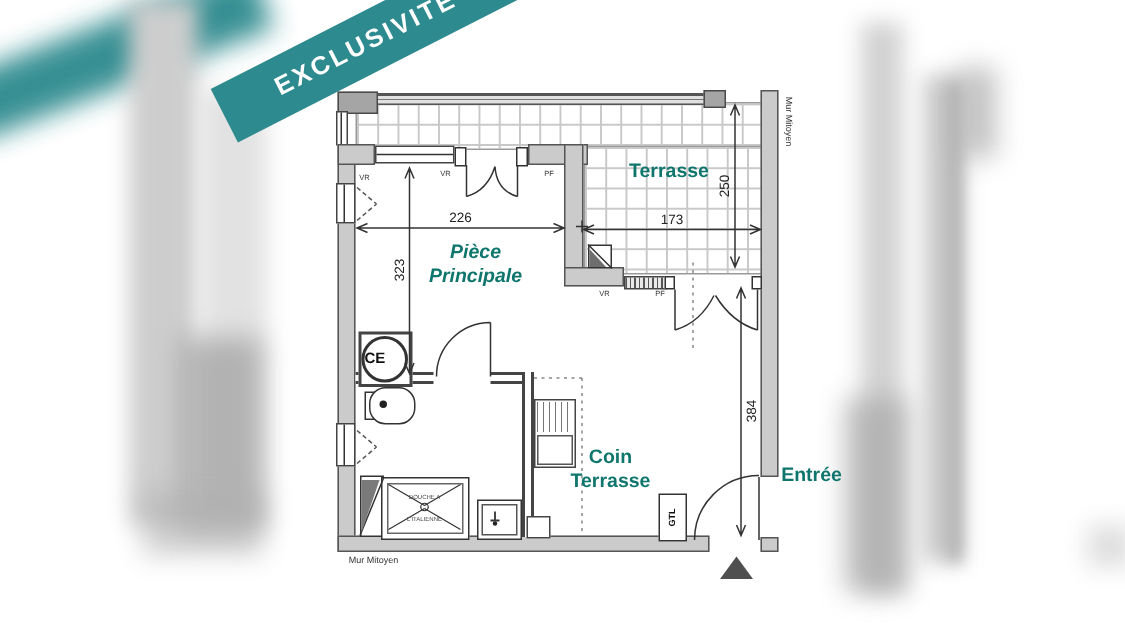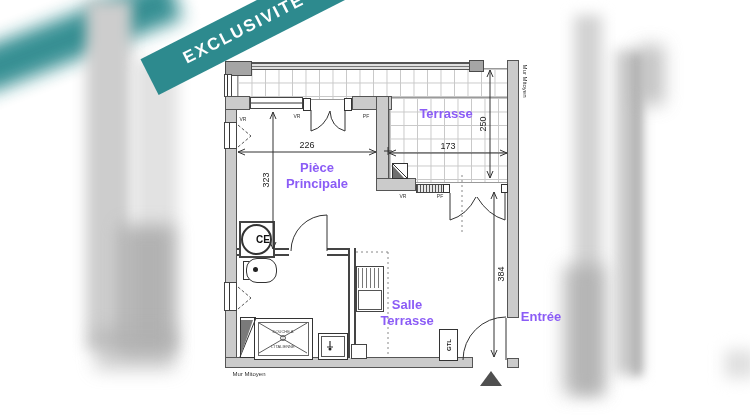--- a/index.html
+++ b/index.html
@@ -12,36 +12,36 @@
   .wall-dark{position:absolute;box-sizing:border-box;background:#a5a5a5;border:1px solid #4a4a4a;}
   .win{position:absolute;box-sizing:border-box;background:#fff;border:1px solid #444;}
   .jamb{position:absolute;box-sizing:border-box;background:#fff;border:1px solid #333;}
   .dwall-h{position:absolute;box-sizing:border-box;background:#fff;border-top:2px solid #444;border-bottom:2px solid #444;}
   .dwall-v{position:absolute;box-sizing:border-box;background:#fff;border-left:2px solid #444;border-right:2px solid #444;}
   .tiles{position:absolute;background-color:#fff;border:1px solid #9a9a9a;
      background-image:linear-gradient(#c8c8c8 1px,transparent 1px),
                       linear-gradient(90deg,#c8c8c8 1px,transparent 1px);
      background-size:13.5px 13.5px;}
   .lbl{position:absolute;transform:translate(-50%,-50%);white-space:nowrap;text-align:center;}
-  .room{font-weight:bold;font-size:13px;line-height:1.25;color:#8b5cf6;}
+  .room{font-weight:bold;font-size:13px;line-height:1.25;color:#0f766e;}
   .dim{font-size:9px;color:#222;}
   .dim.vert{transform:translate(-50%,-50%) rotate(-90deg);}
   .tiny{font-size:5px;color:#333;}
   .micro{font-size:6px;color:#333;}
   .murR{transform:translate(-50%,-50%) rotate(90deg);}
   svg.lines{position:absolute;left:0;top:0;pointer-events:none;}
   #banner{position:absolute;left:138px;top:9px;width:212px;height:40px;background:#2d8a8e;
      transform:rotate(-27deg);display:flex;align-items:center;justify-content:center;
      color:#fff;font-weight:bold;font-size:17px;letter-spacing:2px;}
   #marker{position:absolute;left:480px;top:371px;width:0;height:0;
      border-left:11px solid transparent;border-right:11px solid transparent;
      border-bottom:15px solid #4f4f4f;}
   .cebox{position:absolute;left:239px;top:221px;width:32px;height:33px;border:2px solid #444;background:#fff;}
   .cecirc{position:absolute;left:241px;top:224px;width:27px;height:27px;border:2px solid #333;border-radius:50%;
-     background:#fff;display:flex;align-items:center;justify-content:flex-end;font-size:10px;font-weight:bold;}
+     background:#fff;display:flex;align-items:center;justify-content:flex-start;font-size:10px;font-weight:bold;}
   .gtlbox{position:absolute;left:439px;top:329px;width:17px;height:30px;border:1.5px solid #333;background:#fff;
      display:flex;align-items:center;justify-content:center;}
   .gtlbox span{transform:rotate(-90deg);font-size:6px;font-weight:bold;}
   .toilet{position:absolute;left:246px;top:258px;width:29px;height:23px;border:1.5px solid #333;border-radius:11px;background:#fff;}
   .tdot{position:absolute;left:253px;top:267px;width:5px;height:5px;background:#222;border-radius:50%;}
   .ttank{position:absolute;left:243px;top:261px;width:7px;height:17px;border:1px solid #333;background:#fff;}
   .kunit{position:absolute;left:356px;top:266px;width:26px;height:44px;border:1px solid #444;background:#fff;}
   .kdrain{position:absolute;left:358px;top:268px;width:22px;height:20px;
      background:repeating-linear-gradient(90deg,#777 0 1px,transparent 1px 4px);}
   .ksink{position:absolute;left:358px;top:290px;width:22px;height:18px;border:1px solid #555;background:#fff;}
@@ -157,26 +157,26 @@
     </g>
     <g stroke="#888" stroke-width="1" fill="none" stroke-dasharray="2,3">
       <path d="M356,252 H388 M388,252 V357 M462,175 V232"></path>
     </g>
     <polygon points="393,166 393,178 404,178" fill="#6e6e6e"></polygon>
     <polygon points="241,320 253,320 241,355" fill="#7a7a7a"></polygon>
     <circle cx="330" cy="349" r="1.5" fill="#222"></circle>
   </svg>
 
   <div class="lbl room" style="left:446px;top:114px;"><span>Terrasse</span></div>
-  <div class="lbl room" style="left:317px;top:176px;">
+  <div class="lbl room" style="left:317px;top:176px;font-style:italic;">
     <div>Pièce</div>
     <div>Principale</div>
   </div>
   <div class="lbl room" style="left:407px;top:313px;">
-    <div>Salle</div>
+    <div>Coin</div>
     <div>Terrasse</div>
   </div>
   <div class="lbl room" style="left:510px;top:317px;margin-left:31px;"><span>Entrée</span></div>
 
   <div class="lbl dim" style="left:307px;top:145px;"><span>226</span></div>
   <div class="lbl dim" style="left:448px;top:146px;"><span>173</span></div>
   <div class="lbl dim vert" style="left:266px;top:180px;"><span>323</span></div>
   <div class="lbl dim vert" style="left:483px;top:124px;"><span>250</span></div>
   <div class="lbl dim vert" style="left:501px;top:274px;"><span>384</span></div>
 

